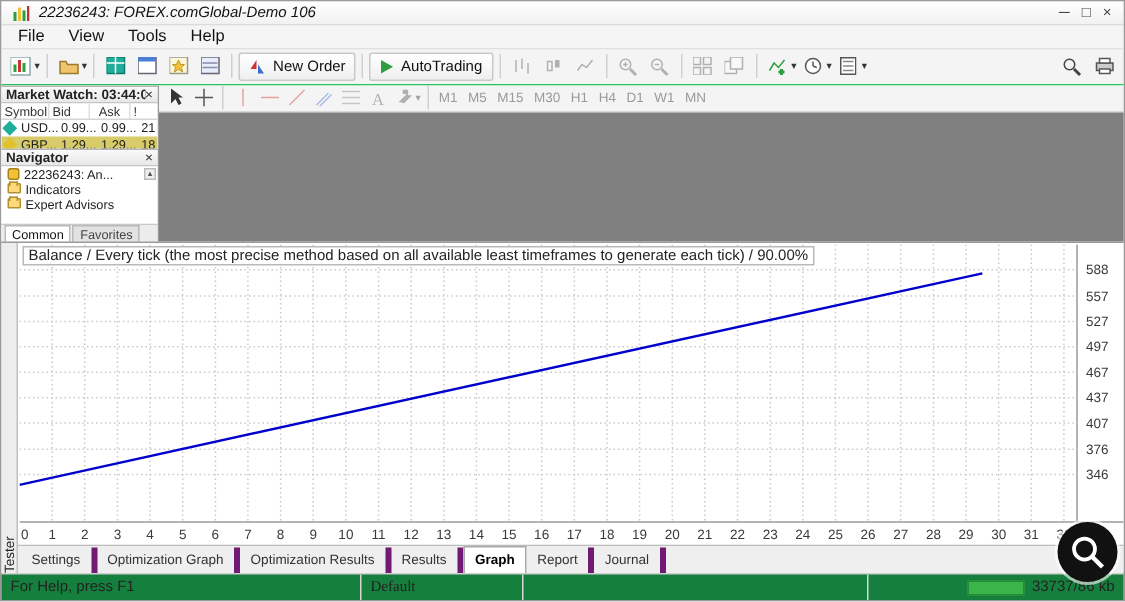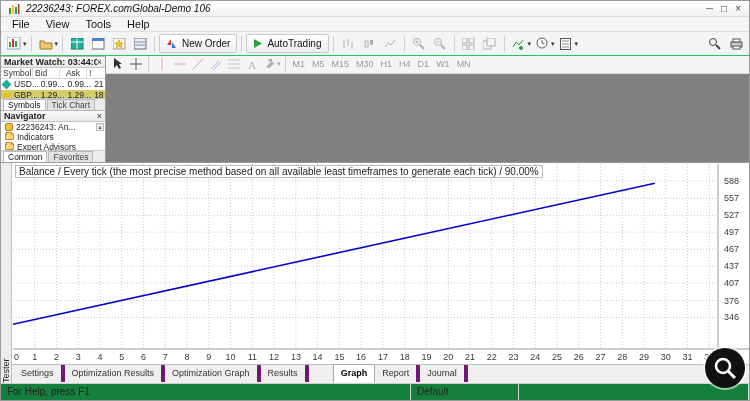--- a/index.html
+++ b/index.html
@@ -66,27 +66,27 @@
   
   .tester { height:221px; display:flex; border-top:1px solid #9a9a9a; }
   .tester-side { width:11px; background:#ededed; border-right:1px solid #c0c0c0; display:flex; justify-content:center; padding-top:3px; }
   .tester-side span { writing-mode:vertical-rl; transform:rotate(180deg); font-size:9px; color:#222; }
   .tester-main { flex:1; display:flex; flex-direction:column; }
   .graph-wrap { position:relative; height:202px; background:#fff; overflow:hidden; }
   #graph-svg { position:absolute; left:1px; top:1px; }
   .graph-title { position:absolute; left:3px; top:2px; font-size:10px; color:#222; background:#fff; border:1px solid #b9b9b9; padding:0 3px; line-height:11px; white-space:nowrap; max-width:720px; overflow:hidden; }
   .tester-tabs { height:19px; display:flex; align-items:center; background:#efefef; border-top:1px solid #bdbdbd; padding-left:2px; }
   .ttab { font-size:9px; color:#333; padding:2px 7px; border-right:4px solid #701a75; line-height:13px; }
-  .ttab.active { background:#fff; border:1px solid #a9a9a9; border-bottom:1px solid #fff; font-weight:bold; color:#000;margin-left:24px; }
+  .ttab.active { background:#fff; border:1px solid #a9a9a9; border-bottom:1px solid #fff; font-weight:bold; color:#000; }
 
   
   .statusbar { height:18px; display:flex; align-items:stretch; background:#15803d; border-top:1px solid #cfcfcf; font-size:10px; color:#222; }
   .sb-cell { display:flex; align-items:center; padding:0 6px; border-right:1px solid #d6d6d6; }
   .sb-help { flex:1; }
-  .sb-profile { width:108px; }
+  .sb-profile { width:108px;font-family:Liberation Serif, serif; }
   .sb-gap { width:230px; }
   .sb-net { width:170px; justify-content:flex-end; gap:5px; border-right:none; }
   .progress { width:38px; height:10px; background:#39b54a; border:1px solid #2b8a39; }
 
   
   .zoom-overlay { position:absolute; right:4px; bottom:12px; width:40px; height:40px; background:#111; border-radius:50%; display:flex; align-items:center; justify-content:center; box-shadow:0 0 0 2px rgba(255,255,255,.6); }
 </style>
 </head>
 <body>
 
@@ -290,24 +290,20 @@
           <span class="v-ask">0.99...</span>
           <span class="v-spr">21</span>
         </div>
         <div class="mw-row sel">
           <span class="dia gold"></span>
           <span class="v-sym">GBP...</span>
           <span class="v-bid">1.29...</span>
           <span class="v-ask">1.29...</span>
           <span class="v-spr">18</span>
         </div>
-      </div>
-      <div class="mini-tabs">
-        <span class="mini-tab active">Symbols</span>
-        <span class="mini-tab">Tick Chart</span>
       </div>
 
       <div class="panel-header">
         <span class="panel-title">Navigator</span>
         <span class="panel-close">×</span>
       </div>
       <div class="nav-tree">
         <div class="tree-row">
           <span class="acct-icn"></span>
           <span class="lbl">22236243: An...</span>
@@ -488,34 +484,38 @@
             <line x1="0" y1="16.9" x2="705" y2="16.9" stroke="#c9c9c9" stroke-width="1" stroke-dasharray="1,2"></line>
             <text x="711" y="19.9" font-size="9" fill="#3a3a3a" font-family="Liberation Sans, sans-serif">588</text>
             <line x1="0" y1="185" x2="737" y2="185" stroke="#9a9a9a"></line>
             <line x1="705" y1="0" x2="705" y2="185" stroke="#9a9a9a"></line>
             <polyline fill="none" stroke="#0000cc" stroke-width="1.6" points="0.0,160.2 641.9,19.2"></polyline>
           </svg>
         <div class="graph-title">Balance / Every tick (the most precise method based on all available least timeframes to generate each tick) / 90.00%</div>
       </div>
       <div class="tester-tabs">
         <span class="ttab">Settings</span>
+        <span class="ttab">Optimization Graph</span>
         <span class="ttab">Optimization Results</span>
-        <span class="ttab">Optimization Graph</span>
         <span class="ttab">Results</span>
         <span class="ttab active">Graph</span>
         <span class="ttab">Report</span>
         <span class="ttab">Journal</span>
       </div>
     </div>
   </div>
 
   <div class="statusbar">
     <div class="sb-cell sb-help">For Help, press F1</div>
     <div class="sb-cell sb-profile">Default</div>
     <div class="sb-cell sb-gap"></div>
+    <div class="sb-cell sb-net">
+      <span class="progress"></span>
+      <span>33737/86 kb</span>
+    </div>
   </div>
 
   <div class="zoom-overlay">
     <svg width="24" height="24">
         <circle cx="10" cy="10" r="7" fill="none" stroke="#fff" stroke-width="2.5"></circle>
         <line x1="15" y1="15" x2="22" y2="22" stroke="#fff" stroke-width="3"></line>
       </svg>
   </div>
 
 </div>

